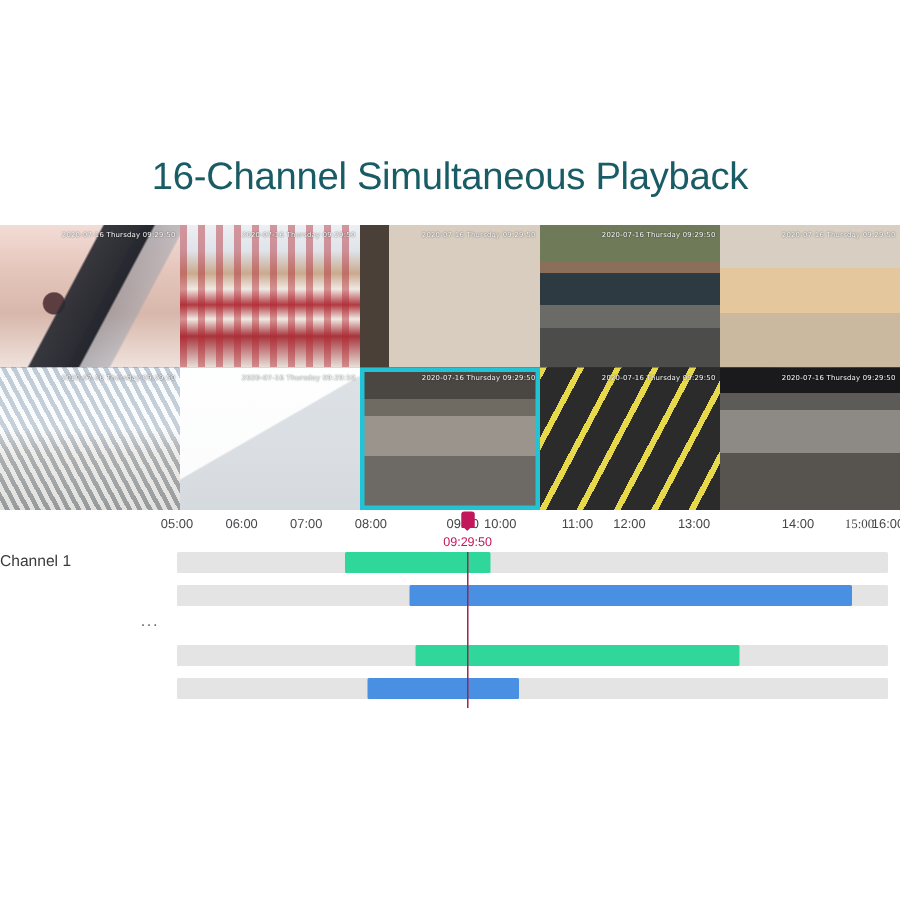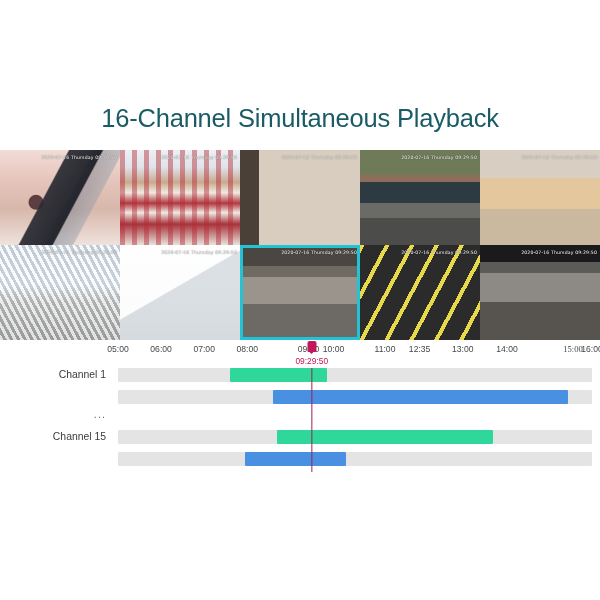--- a/index.html
+++ b/index.html
@@ -88,21 +88,21 @@
     font-size:8.4px;color:#c2185b;white-space:nowrap;font-weight:400;
   }
   .playhead-line{
     position:absolute;width:1.3px;background:#9c2455;top:28px;bottom:8px;
     transform:translateX(-50%);z-index:4;
   }
   .rows{position:absolute;left:0;top:28px;width:600px;}
   .row{position:relative;height:22px;}
   .row-label{
     position:absolute;left:0;top:0;width:106px;height:14px;
-    text-align:right;line-height:14px;
+    line-height:14px;
     font-size:10.4px;color:#3b3b3b;white-space:nowrap;
   }
   .track{
     position:absolute;left:118px;right:8px;top:0;height:14px;
     background:#e4e4e4;border-radius:1px;
   }
   .seg{position:absolute;top:0;height:14px;border-radius:1px;}
   .ellipsis-row{position:relative;height:18px;}
   .ellipsis{
     position:absolute;left:0;width:106px;text-align:right;top:-4px;
@@ -149,23 +149,23 @@
 
 <div class="timeline">
   <div class="ruler" id="ruler">
       <div class="tick-label" style="left: 118px;">05:00</div>
       <div class="tick-label" style="left: 161.091px;">06:00</div>
       <div class="tick-label" style="left: 204.182px;">07:00</div>
       <div class="tick-label" style="left: 247.273px;">08:00</div>
       <div class="tick-label" style="left: 301px; padding-left: 15px;">09:00</div>
       <div class="tick-label" style="left: 333.455px;">10:00</div>
       <div class="tick-label" style="left: 385px;">11:00</div>
-      <div class="tick-label" style="left: 419.636px;">12:35</div>
+      <div class="tick-label" style="left: 419.636px;">12:00</div>
       <div class="tick-label" style="left: 462.727px;">13:00</div>
-      <div class="tick-label" style="left: 507px;">14:00</div>
+      <div class="tick-label" style="left: 532px;">14:00</div>
       <div class="tick-label" style="left: 573px; font-family: Liberation Serif, serif;">15:00</div>
       <div class="tick-label" style="left: 592px;">16:00</div>
       <div class="playhead-pin" style="left: 311.754px;"></div>
       <div class="playhead-time" style="left: 311.754px;">09:29:50</div>
     </div>
   <div class="rows" id="rows">
       <div class="row">
         <div class="row-label">Channel 1</div>
         <div class="track">
           <div class="seg" style="left: 112.036px; width: 96.9545px; background: rgb(47, 216, 154);"></div>
@@ -173,21 +173,20 @@
       </div>
       <div class="row">
         <div class="track">
           <div class="seg" style="left: 155.127px; width: 295.173px; background: rgb(74, 144, 226);"></div>
         </div>
       </div>
       <div class="ellipsis-row">
         <div class="ellipsis">...</div>
       </div>
       <div class="row">
-        <div class="row-label">Channel 15</div>
         <div class="track">
           <div class="seg" style="left: 159.436px; width: 215.455px; background: rgb(47, 216, 154);"></div>
         </div>
       </div>
       <div class="row">
         <div class="track">
           <div class="seg" style="left: 127.118px; width: 101.264px; background: rgb(74, 144, 226);"></div>
         </div>
       </div>
     </div>

